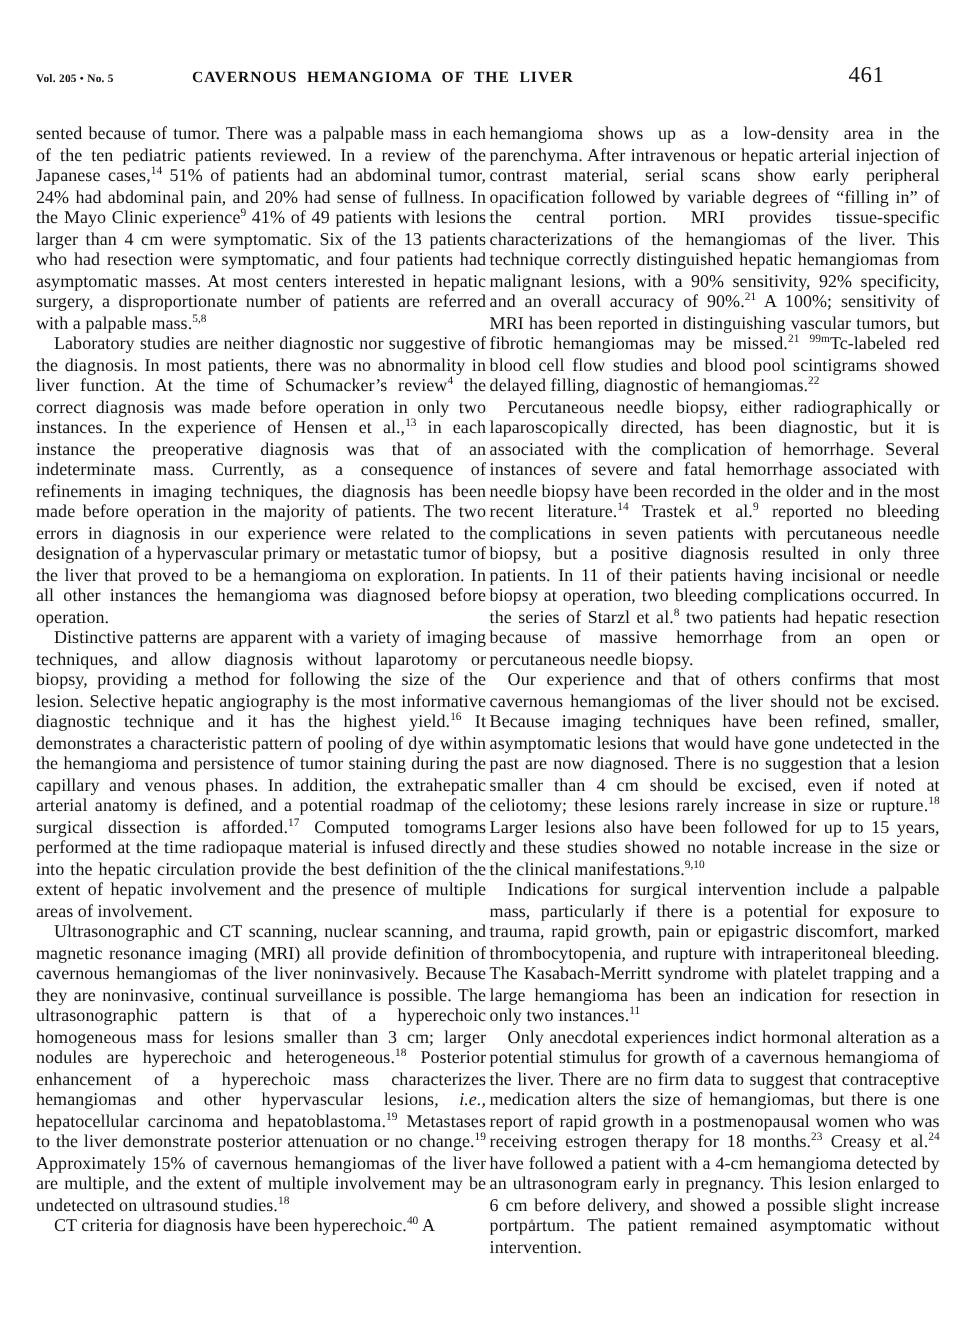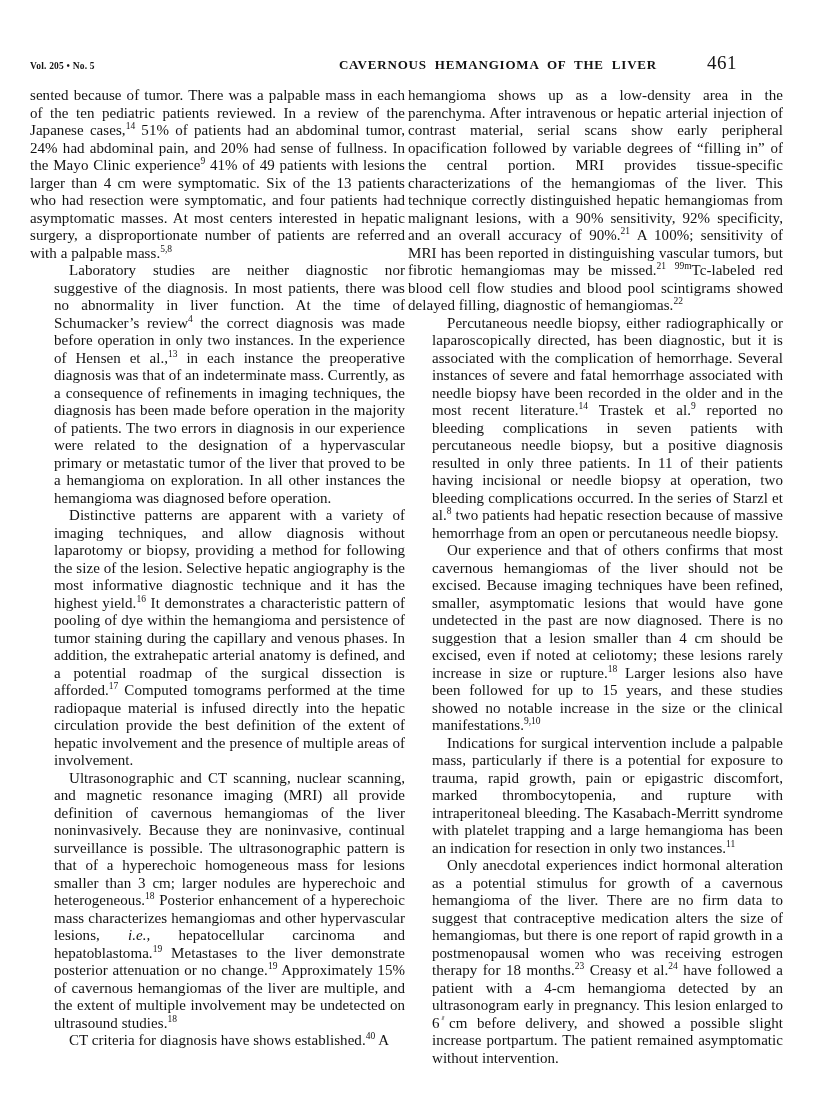--- a/index.html
+++ b/index.html
@@ -15,32 +15,32 @@
   .page {
     position: absolute;
     top: 0; left: 0;
     width: 816px;
     height: 1112px;
     padding: 52px 29px 0 30px;
   }
   .page-header {
     display: flex;
     align-items: baseline;
-    margin-bottom: 13px;
+    margin-bottom: 30px;
   }
   .vol {
     width: 130px;
     font-size: 9.5px;
     font-weight: bold;
     letter-spacing: 0.2px;
     white-space: nowrap;
   }
   .running-title {
     flex: 1;
-    text-align: right;
+    text-align: left;
     font-size: 13px;
     font-weight: bold;
     letter-spacing: 0.8px;
     word-spacing: 4px;
     white-space: nowrap;
   }
   .page-number {
     width: 130px;
     text-align: center;
     font-size: 19px;
@@ -52,21 +52,21 @@
     gap: 3px;
   }
   .col {
     width: 375px;
     font-size: 15px;
     line-height: 17.5px;
     text-align: justify;
     letter-spacing: 0.05px;
   }
   .para { text-indent: 0; }
-  .para.indent { text-indent: 15px; margin-left: 24px; }
+  .para.indent { text-indent: 15px; }
   .col sup {
     font-size: 9.5px;
     line-height: 0;
     vertical-align: super;
     letter-spacing: 0;
   }
   .col i { }
   .speck {
     position: absolute;
     left: 442px;
@@ -85,21 +85,21 @@
     <span class="vol">Vol. 205 • No. 5</span>
     <span class="running-title">CAVERNOUS HEMANGIOMA OF THE LIVER</span>
     <span class="page-number">461</span>
   </header>
   <main class="columns">
     <section class="col">
         <p class="para"><span>sented because of tumor. There was a palpable mass in each of the ten pediatric patients reviewed. In a review of the Japanese cases,</span><sup>14</sup><span> 51% of patients had an abdominal tumor, 24% had abdominal pain, and 20% had sense of fullness. In the Mayo Clinic experience</span><sup>9</sup><span> 41% of 49 patients with lesions larger than 4 cm were symptomatic. Six of the 13 patients who had resection were symptomatic, and four patients had asymptomatic masses. At most centers interested in hepatic surgery, a disproportionate number of patients are referred with a palpable mass.</span><sup>5,8</sup></p>
         <p class="para indent"><span>Laboratory studies are neither diagnostic nor suggestive of the diagnosis. In most patients, there was no abnormality in liver function. At the time of Schumacker’s review</span><sup>4</sup><span> the correct diagnosis was made before operation in only two instances. In the experience of Hensen et al.,</span><sup>13</sup><span> in each instance the preoperative diagnosis was that of an indeterminate mass. Currently, as a consequence of refinements in imaging techniques, the diagnosis has been made before operation in the majority of patients. The two errors in diagnosis in our experience were related to the designation of a hypervascular primary or metastatic tumor of the liver that proved to be a hemangioma on exploration. In all other instances the hemangioma was diagnosed before operation.</span></p>
         <p class="para indent"><span>Distinctive patterns are apparent with a variety of imaging techniques, and allow diagnosis without laparotomy or biopsy, providing a method for following the size of the lesion. Selective hepatic angiography is the most informative diagnostic technique and it has the highest yield.</span><sup>16</sup><span> It demonstrates a characteristic pattern of pooling of dye within the hemangioma and persistence of tumor staining during the capillary and venous phases. In addition, the extrahepatic arterial anatomy is defined, and a potential roadmap of the surgical dissection is afforded.</span><sup>17</sup><span> Computed tomograms performed at the time radiopaque material is infused directly into the hepatic circulation provide the best definition of the extent of hepatic involvement and the presence of multiple areas of involvement.</span></p>
         <p class="para indent"><span>Ultrasonographic and CT scanning, nuclear scanning, and magnetic resonance imaging (MRI) all provide definition of cavernous hemangiomas of the liver noninvasively. Because they are noninvasive, continual surveillance is possible. The ultrasonographic pattern is that of a hyperechoic homogeneous mass for lesions smaller than 3 cm; larger nodules are hyperechoic and heterogeneous.</span><sup>18</sup><span> Posterior enhancement of a hyperechoic mass characterizes hemangiomas and other hypervascular lesions, </span><i>i.e.,</i><span> hepatocellular carcinoma and hepatoblastoma.</span><sup>19</sup><span> Metastases to the liver demonstrate posterior attenuation or no change.</span><sup>19</sup><span> Approximately 15% of cavernous hemangiomas of the liver are multiple, and the extent of multiple involvement may be undetected on ultrasound studies.</span><sup>18</sup></p>
-        <p class="para indent"><span>CT criteria for diagnosis have shows established.</span><sup>40</sup><span> A</span></p>
+        <p class="para indent"><span>CT criteria for diagnosis have been hyperechoic.</span><sup>40</sup><span> A</span></p>
       </section>
     <section class="col">
         <p class="para"><span>hemangioma shows up as a low-density area in the parenchyma. After intravenous or hepatic arterial injection of contrast material, serial scans show early peripheral opacification followed by variable degrees of “filling in” of the central portion. MRI provides tissue-specific characterizations of the hemangiomas of the liver. This technique correctly distinguished hepatic hemangiomas from malignant lesions, with a 90% sensitivity, 92% specificity, and an overall accuracy of 90%.</span><sup>21</sup><span> A 100%; sensitivity of MRI has been reported in distinguishing vascular tumors, but fibrotic hemangiomas may be missed.</span><sup>21</sup><span> </span><sup>99m</sup><span>Tc-labeled red blood cell flow studies and blood pool scintigrams showed delayed filling, diagnostic of hemangiomas.</span><sup>22</sup></p>
         <p class="para indent"><span>Percutaneous needle biopsy, either radiographically or laparoscopically directed, has been diagnostic, but it is associated with the complication of hemorrhage. Several instances of severe and fatal hemorrhage associated with needle biopsy have been recorded in the older and in the most recent literature.</span><sup>14</sup><span> Trastek et al.</span><sup>9</sup><span> reported no bleeding complications in seven patients with percutaneous needle biopsy, but a positive diagnosis resulted in only three patients. In 11 of their patients having incisional or needle biopsy at operation, two bleeding complications occurred. In the series of Starzl et al.</span><sup>8</sup><span> two patients had hepatic resection because of massive hemorrhage from an open or percutaneous needle biopsy.</span></p>
         <p class="para indent"><span>Our experience and that of others confirms that most cavernous hemangiomas of the liver should not be excised. Because imaging techniques have been refined, smaller, asymptomatic lesions that would have gone undetected in the past are now diagnosed. There is no suggestion that a lesion smaller than 4 cm should be excised, even if noted at celiotomy; these lesions rarely increase in size or rupture.</span><sup>18</sup><span> Larger lesions also have been followed for up to 15 years, and these studies showed no notable increase in the size or the clinical manifestations.</span><sup>9,10</sup></p>
         <p class="para indent"><span>Indications for surgical intervention include a palpable mass, particularly if there is a potential for exposure to trauma, rapid growth, pain or epigastric discomfort, marked thrombocytopenia, and rupture with intraperitoneal bleeding. The Kasabach-Merritt syndrome with platelet trapping and a large hemangioma has been an indication for resection in only two instances.</span><sup>11</sup></p>
         <p class="para indent"><span>Only anecdotal experiences indict hormonal alteration as a potential stimulus for growth of a cavernous hemangioma of the liver. There are no firm data to suggest that contraceptive medication alters the size of hemangiomas, but there is one report of rapid growth in a postmenopausal women who was receiving estrogen therapy for 18 months.</span><sup>23</sup><span> Creasy et al.</span><sup>24</sup><span> have followed a patient with a 4-cm hemangioma detected by an ultrasonogram early in pregnancy. This lesion enlarged to 6 cm before delivery, and showed a possible slight increase portpartum. The patient remained asymptomatic without intervention.</span></p>
       </section>
   </main>
   <div class="speck"></div>

